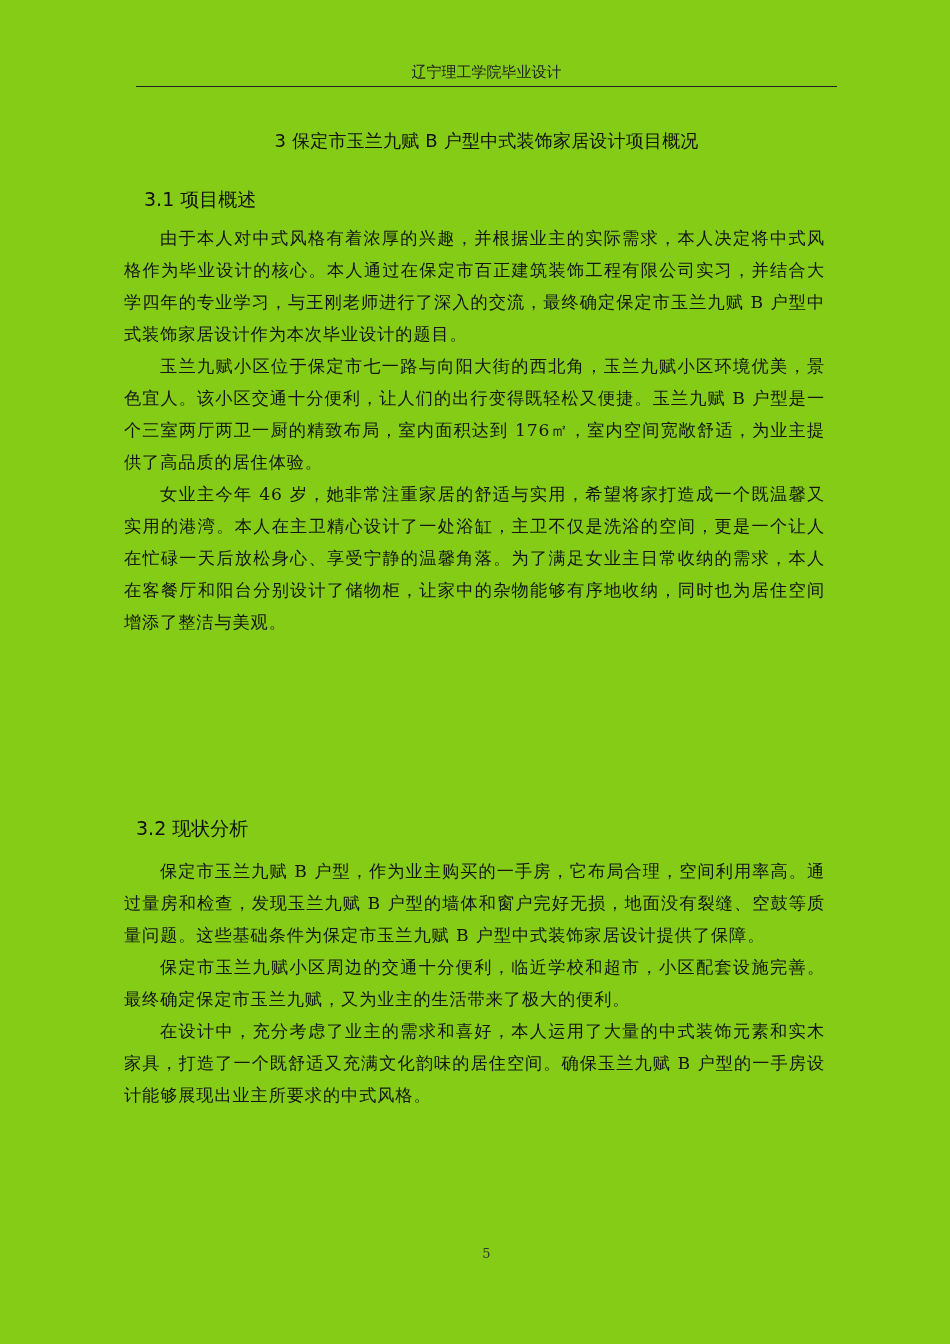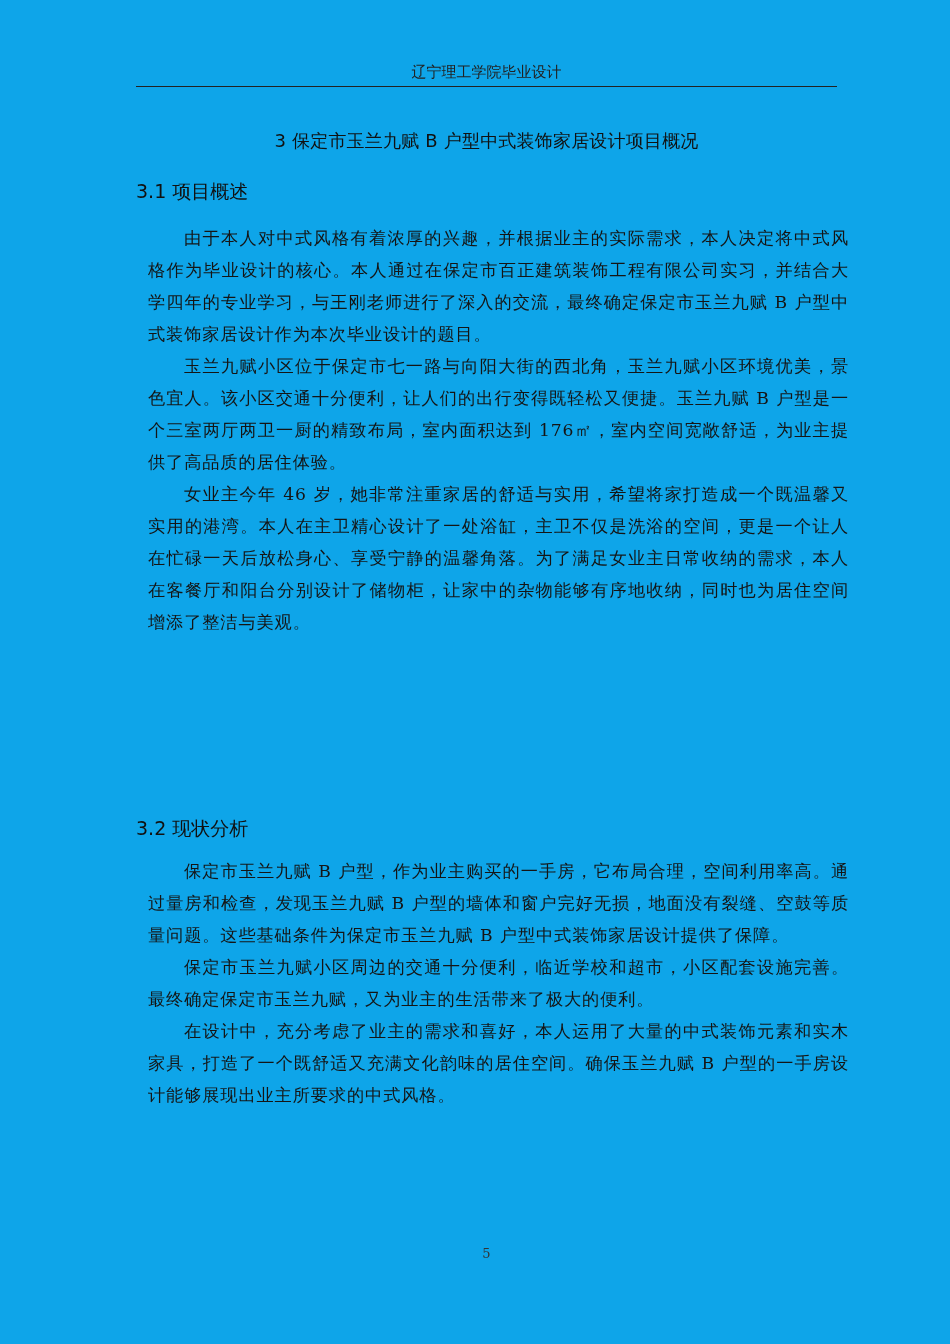--- a/index.html
+++ b/index.html
@@ -13,21 +13,21 @@
       position: relative;
       overflow: hidden;
       color: #111111;
     }
     .page {
       position: absolute;
       left: 0;
       top: 0;
       width: 950px;
       height: 1344px;
-      background: #0ea5e9;
+      background: #84cc16;
     }
     .running-header {
       position: absolute;
       left: 136px;
       top: 62px;
       width: 701px;
       text-align: center;
       font-family: "DejaVu Serif", "Liberation Serif", serif;
       font-size: 15px;
       line-height: 20px;
@@ -59,21 +59,21 @@
       width: 701px;
       font-family: "DejaVu Sans", "Liberation Sans", sans-serif;
       font-size: 19px;
       line-height: 30px;
       color: #111111;
     }
     .sec-1 { top: 176px; }
     .sec-2 { top: 813px; }
     .body-block {
       position: absolute;
-      left: 148px;
+      left: 124px;
       width: 701px;
     }
     .block-1 { top: 222px; }
     .block-2 { top: 855px; }
     .para {
       margin: 0;
       font-family: "DejaVu Serif", "Liberation Serif", serif;
       font-size: 17.2px;
       line-height: 32px;
       text-indent: 2.1em;
@@ -96,21 +96,21 @@
 </head>
 <body>
 
 <div class="page">
 
   <div class="running-header">辽宁理工学院毕业设计</div>
   <div class="header-rule"></div>
 
   <h1 class="chapter-title" style="margin:0;font-weight:normal;">3 保定市玉兰九赋 B 户型中式装饰家居设计项目概况</h1>
 
-  <h2 class="section-heading sec-1" style="margin:0;font-weight:normal;">3.1 项目概述</h2>
+  <h2 class="section-heading sec-1" style="margin:8px;font-weight:normal;">3.1 项目概述</h2>
 
   <div class="body-block block-1">
     <p class="para">由于本人对中式风格有着浓厚的兴趣，并根据业主的实际需求，本人决定将中式风格作为毕业设计的核心。本人通过在保定市百正建筑装饰工程有限公司实习，并结合大学四年的专业学习，与王刚老师进行了深入的交流，最终确定保定市玉兰九赋 B 户型中式装饰家居设计作为本次毕业设计的题目。</p>
     <p class="para">玉兰九赋小区位于保定市七一路与向阳大街的西北角，玉兰九赋小区环境优美，景色宜人。该小区交通十分便利，让人们的出行变得既轻松又便捷。玉兰九赋 B 户型是一个三室两厅两卫一厨的精致布局，室内面积达到 176㎡，室内空间宽敞舒适，为业主提供了高品质的居住体验。</p>
     <p class="para">女业主今年 46 岁，她非常注重家居的舒适与实用，希望将家打造成一个既温馨又实用的港湾。本人在主卫精心设计了一处浴缸，主卫不仅是洗浴的空间，更是一个让人在忙碌一天后放松身心、享受宁静的温馨角落。为了满足女业主日常收纳的需求，本人在客餐厅和阳台分别设计了储物柜，让家中的杂物能够有序地收纳，同时也为居住空间增添了整洁与美观。</p>
   </div>
 
   <h2 class="section-heading sec-2" style="margin:0;font-weight:normal;">3.2 现状分析</h2>
 
   <div class="body-block block-2">

